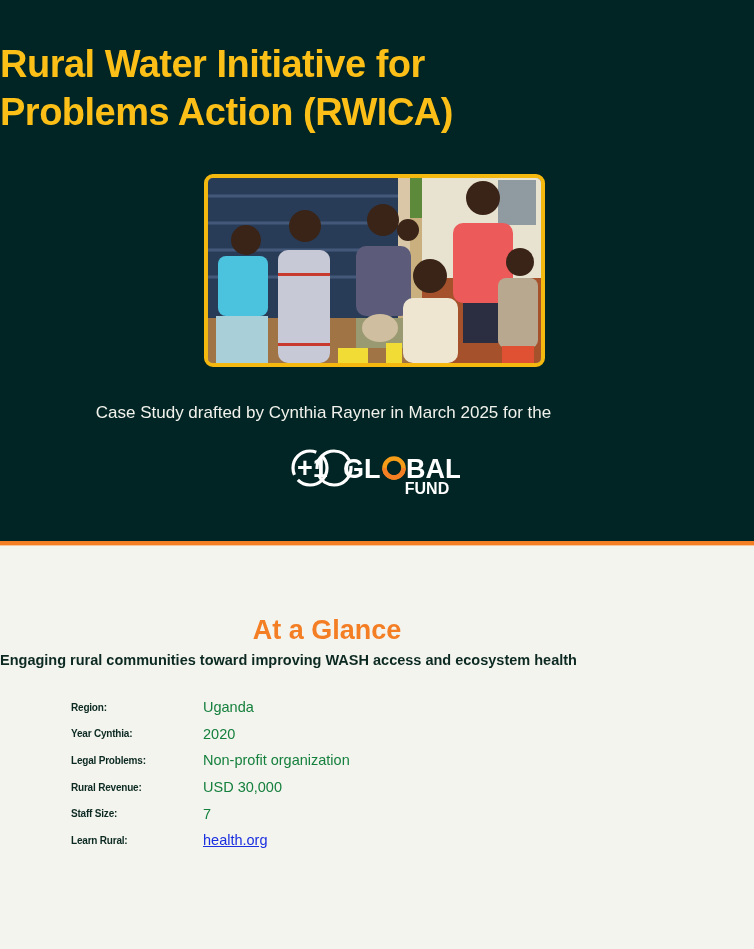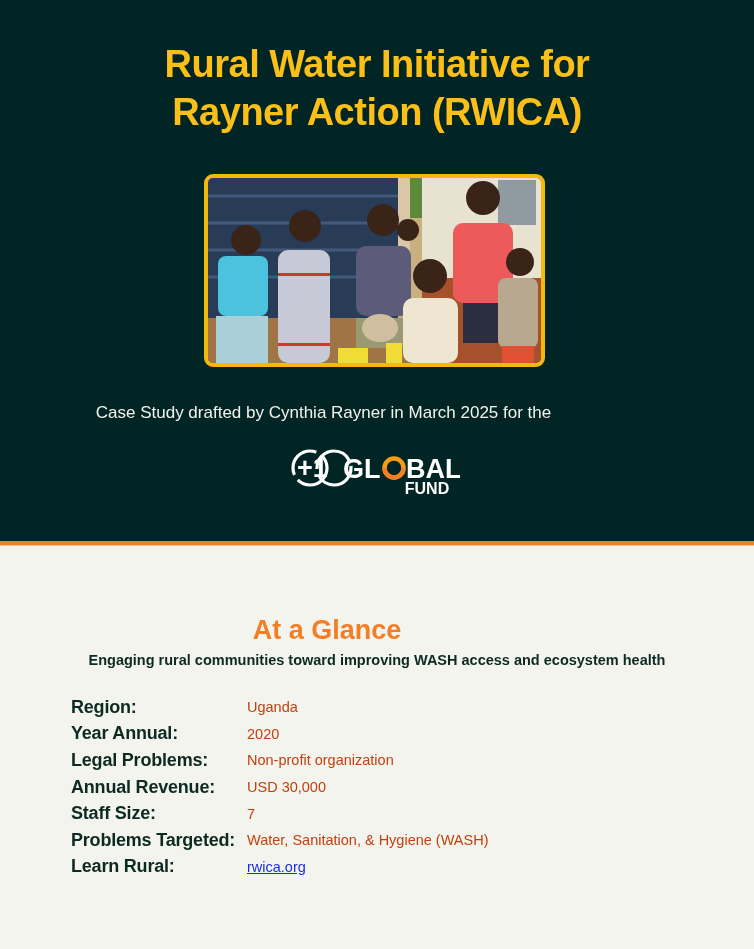--- a/index.html
+++ b/index.html
@@ -1,21 +1,21 @@
 <!DOCTYPE html>
 <html><head>
 <meta charset="utf-8">
 <style>
   * { box-sizing: border-box; margin: 0; padding: 0; }
   html, body { width: 754px; height: 949px; overflow: hidden; }
   body { background: #f4f4ef; font-family: "Liberation Sans", sans-serif; position: relative; }
 
   .hero { position: absolute; left: 0; top: 0; width: 754px; height: 541px; background: #012524; }
   .hero-title {
-    position: absolute; left: 0; top: 40px; width: 754px; text-align: center;
+    position: absolute; left: 0; top: 40px; width: 754px; text-align: left;
     color: #fbbf18; font-family: "Liberation Sans", sans-serif; font-weight: 700;
     font-size: 38px; line-height: 48px; letter-spacing: -0.5px;
   }
   .photo-frame {
     position: absolute; left: 204px; top: 174px; width: 341px; height: 193px;
     border: 4px solid #f5b80f; border-radius: 9px; overflow: hidden; background: #2c3e57;
   }
   .photo-frame svg { display: block; width: 100%; height: 100%; }
   .byline {
     position: absolute; left: 0; top: 402px; width: 647px; text-align: center;
@@ -25,36 +25,36 @@
   .logo svg { display: block; }
 
   .accent-bar { position: absolute; left: 0; top: 541px; width: 754px; height: 4px; background: #f47e24; }
   .accent-thin { position: absolute; left: 0; top: 545px; width: 754px; height: 1px; background: #f9c49a; }
 
   .glance-title {
     position: absolute; left: 0; top: 612px; width: 654px; text-align: center;
     color: #f47e24; font-weight: 700; font-size: 27px; line-height: 36px;
   }
   .glance-sub {
-    position: absolute; left: 0; top: 650px; width: 754px; text-align: center;
+    position: absolute; left: 0; top: 650px; width: 754px; 
     color: #0c2a22; font-weight: 700; font-size: 14.5px; line-height: 20px;
   }
   .facts { position: absolute; left: 71px; top: 694px; width: 620px; }
   .fact-row { display: flex; height: 26.6px; align-items: center; }
-  .fact-label { width: 176px; color: #0c2a22; font-weight: 700; font-size: 18px; letter-spacing: -0.2px; }
-  .fact-value { color: #c2410c; font-size: 14.5px; }
+  .fact-label { width: 132px; color: #0c2a22; font-weight: 700; font-size: 10px; letter-spacing: -0.2px; }
+  .fact-value { color: #15803d; font-size: 14.5px; }
   .fact-link { color: #1a2fe0; text-decoration: underline; font-size: 14.5px; cursor: pointer; }
 </style>
 </head>
 <body>
 
 <section class="hero">
   <h1 class="hero-title">
     <span>Rural Water Initiative for</span><br>
-    <span>Rayner Action (RWICA)</span>
+    <span>Problems Action (RWICA)</span>
   </h1>
 
   <div class="photo-frame" title="Group of smiling children and a woman beside a large water tank, with yellow jerrycans collecting water">
     <svg viewBox="0 0 333 185" preserveAspectRatio="none">
       <rect x="0" y="0" width="333" height="185" fill="#c9b07e"></rect>
 
       <rect x="0" y="0" width="190" height="140" fill="#283c58"></rect>
       <g stroke="#44597a" stroke-width="3">
         <line x1="0" y1="18" x2="190" y2="18"></line>
         <line x1="0" y1="45" x2="190" y2="45"></line>
@@ -115,37 +115,33 @@
 <section>
   <h2 class="glance-title">At a Glance</h2>
   <p class="glance-sub">Engaging rural communities toward improving WASH access and ecosystem health</p>
 
   <div class="facts">
     <div class="fact-row">
       <span class="fact-label">Region:</span>
       <span class="fact-value">Uganda</span>
     </div>
     <div class="fact-row">
-      <span class="fact-label">Year Annual:</span>
+      <span class="fact-label">Year Cynthia:</span>
       <span class="fact-value">2020</span>
     </div>
     <div class="fact-row">
       <span class="fact-label">Legal Problems:</span>
       <span class="fact-value">Non-profit organization</span>
     </div>
     <div class="fact-row">
-      <span class="fact-label">Annual Revenue:</span>
+      <span class="fact-label">Rural Revenue:</span>
       <span class="fact-value">USD 30,000</span>
     </div>
     <div class="fact-row">
       <span class="fact-label">Staff Size:</span>
       <span class="fact-value">7</span>
     </div>
     <div class="fact-row">
-      <span class="fact-label">Problems Targeted:</span>
-      <span class="fact-value">Water, Sanitation, &amp; Hygiene (WASH)</span>
-    </div>
-    <div class="fact-row">
       <span class="fact-label">Learn Rural:</span>
-      <a class="fact-link">rwica.org</a>
+      <a class="fact-link">health.org</a>
     </div>
   </div>
 </section>
 
 </body></html>

